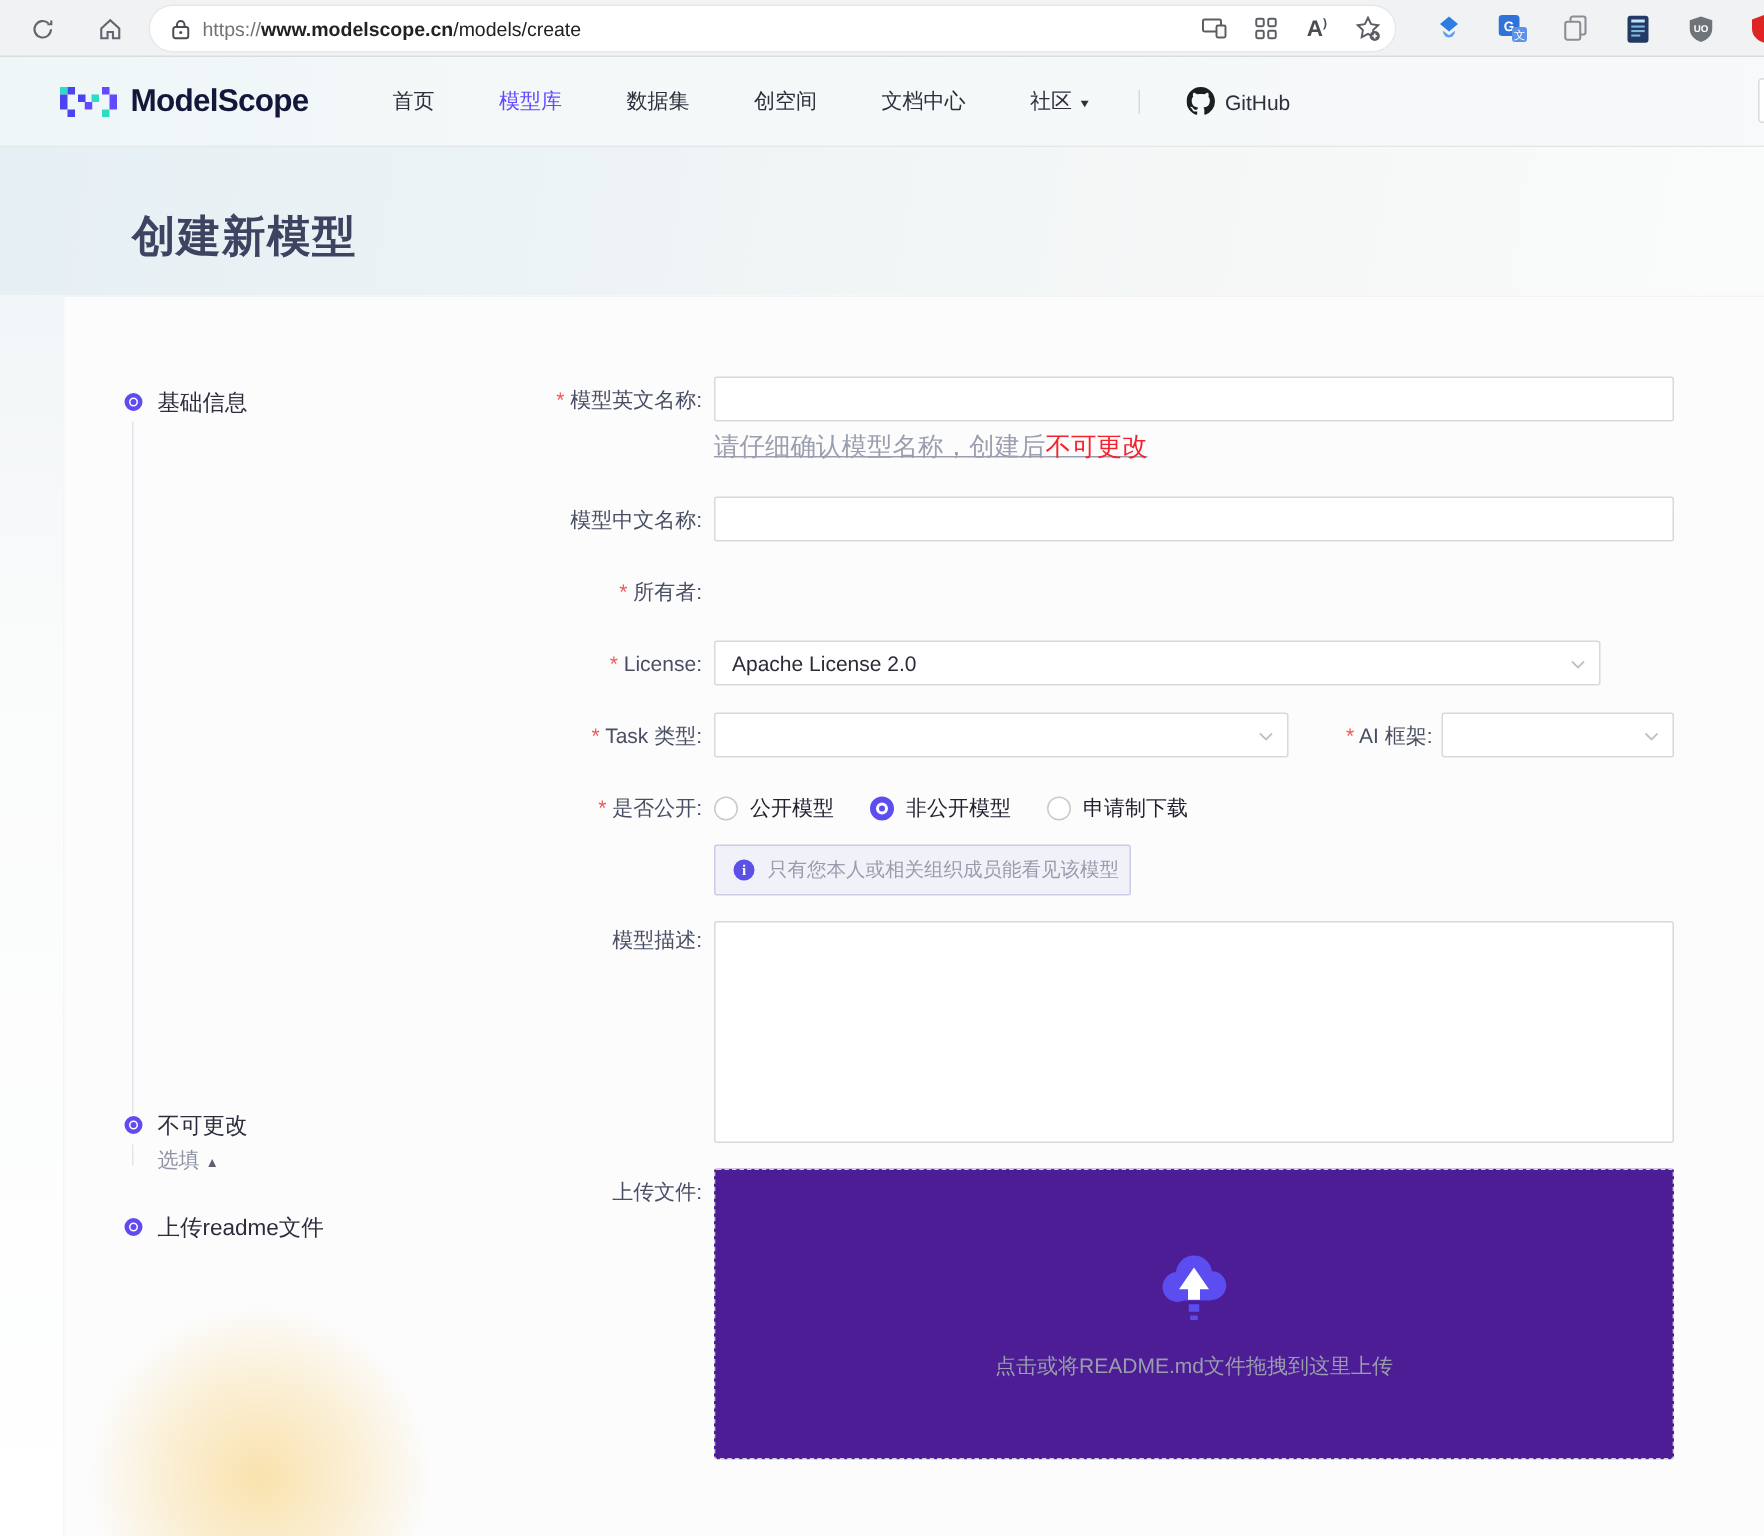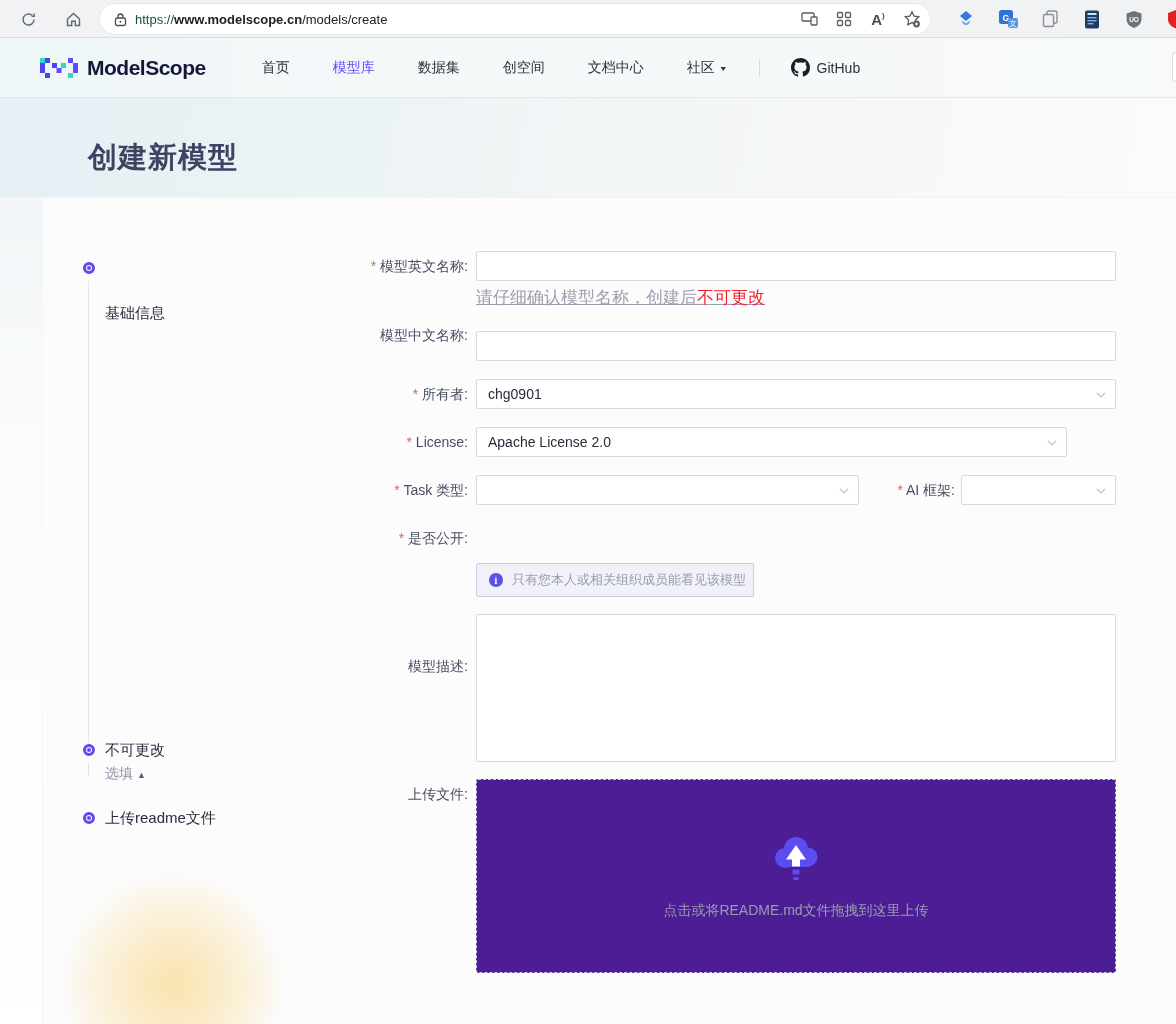--- a/index.html
+++ b/index.html
@@ -9,21 +9,21 @@
   
   .browser-bar { position:absolute; left:0; top:0; width:1176px; height:38px;
     background:#f0f2f3; border-bottom:1px solid #dadcdf; z-index:30; }
   .chrome-icon { position:absolute; top:7px; width:24px; height:24px; display:flex;
     align-items:center; justify-content:center; color:#5f6368; }
   .chrome-icon svg { stroke:#606770; fill:none; stroke-width:1.4; }
   .url-pill { position:absolute; left:100px; top:4px; width:830px; height:30px;
     background:#fff; border-radius:15px; box-shadow:0 0 0 1px rgba(0,0,0,0.04);
     display:flex; align-items:center; padding-left:14px; }
   .url-text { font-size:13px; color:#202124; white-space:nowrap; margin-left:8px; }
-  .url-text .dim { color:#14532d; }
+  .url-text .dim { color:#737373; }
   .pill-icons { position:absolute; right:8px; top:0; height:30px; display:flex; align-items:center; gap:14px; }
   .pill-icons .chrome-mini { width:20px; height:20px; display:flex; align-items:center; justify-content:center; }
   .ext-area { position:absolute; right:0; top:0; height:38px; display:flex; align-items:center; gap:22px; padding-right:-6px; }
   .ext { width:20px; height:20px; display:flex; align-items:center; justify-content:center; }
 
   
   .site-nav { position:absolute; left:0; top:38px; width:1176px; height:60px;
     background:linear-gradient(90deg,#eef6f8 0%,#f4f8f9 30%,#f7f9fa 100%);
     border-bottom:1px solid #e4e7e9; display:flex; align-items:center; z-index:25; }
   .logo-wrap { display:flex; align-items:center; margin-left:40px; cursor:pointer; }
@@ -230,44 +230,38 @@
 
 <div class="hero-band"></div>
 <div class="left-strip"></div>
 <div class="page-title">创建新模型</div>
 
 <div class="panel">
   <div class="glow"></div>
 
   <div class="step-dot" style="left:40px; top:64px;"></div>
   <div class="step-line" style="left:45px; top:83px; height:462px;"></div>
-  <div class="step-label" style="left:62px; top:61px;margin-top:45px;">基础信息</div>
+  <div class="step-label" style="left:62px; top:61px;">基础信息</div>
 
   <div class="step-dot" style="left:40px; top:546px;"></div>
   <div class="step-line" style="left:45px; top:565px; height:14px;"></div>
   <div class="step-label" style="left:62px; top:543px;">不可更改</div>
   <div class="step-sub" style="left:62px; top:567px;text-align:center;"><span>选填</span><span class="tri">▲</span></div>
 
   <div class="step-dot" style="left:40px; top:614px;"></div>
   <div class="step-label" style="left:62px; top:611px;">上传readme文件</div>
 
   <div class="form-label req" style="top:53px;">模型英文名称:</div>
   <input class="t-input" style="top: 53px;" value="">
   <div class="hint" style="top:88px;"><span>请仔细确认模型名称，创建后</span><span class="red">不可更改</span></div>
 
-  <div class="form-label" style="top:122px;">模型中文名称:</div>
+  <div class="form-label" style="top:133px;">模型中文名称:</div>
   <input class="t-input" style="top: 133px;" value="">
 
   <div class="form-label req" style="top:181px;">所有者:</div>
-  <div class="t-select" style="left:433px; top:181px; width:640px;">
-    <span>chg0901</span>
-    <svg class="chev" width="10" height="6" viewBox="0 0 10 6">
-        <path d="M1 1l4 4 4-4" fill="none" stroke="#c0c0ca" stroke-width="1.2"></path>
-      </svg>
-  </div>
 
   <div class="form-label req" style="top:229px;">License:</div>
   <div class="t-select" style="left:433px; top:229px; width:591px;">
     <span>Apache License 2.0</span>
     <svg class="chev" width="10" height="6" viewBox="0 0 10 6">
         <path d="M1 1l4 4 4-4" fill="none" stroke="#c0c0ca" stroke-width="1.2"></path>
       </svg>
   </div>
 
   <div class="form-label req" style="top:277px;">Task 类型:</div>
@@ -279,26 +273,34 @@
   </div>
   <div class="form-label req" style="right:221px; top:277px;">AI 框架:</div>
   <div class="t-select" style="left:918px; top:277px; width:155px;">
     <span></span>
     <svg class="chev" width="10" height="6" viewBox="0 0 10 6">
         <path d="M1 1l4 4 4-4" fill="none" stroke="#c0c0ca" stroke-width="1.2"></path>
       </svg>
   </div>
 
   <div class="form-label req" style="top:325px;">是否公开:</div>
+  <div class="radio-row">
+    <span class="radio"></span>
+    <span class="radio-label">公开模型</span>
+    <span class="radio checked"></span>
+    <span class="radio-label">非公开模型</span>
+    <span class="radio"></span>
+    <span class="radio-label">申请制下载</span>
+  </div>
   <div class="note-box">
     <span class="info-i">i</span>
     <span class="note-text">只有您本人或相关组织成员能看见该模型</span>
   </div>
 
-  <div class="form-label" style="top:413px;margin-top:40px;">模型描述:</div>
+  <div class="form-label" style="top:413px;">模型描述:</div>
   <textarea class="t-area" style=""></textarea>
 
   <div class="form-label" style="top:581px;">上传文件:</div>
   <div class="upload-box">
     <svg class="upload-cloud" width="52" height="50" viewBox="0 0 52 50">
       <circle cx="15" cy="26" r="10" fill="#5b4df0"></circle>
       <circle cx="26" cy="17" r="12" fill="#5b4df0"></circle>
       <circle cx="38" cy="25" r="9.5" fill="#5b4df0"></circle>
       <rect x="11" y="24" width="31" height="11" rx="5.5" fill="#5b4df0"></rect>
       <path d="M26 13l-10 14.5h20z" fill="#fff"></path>

